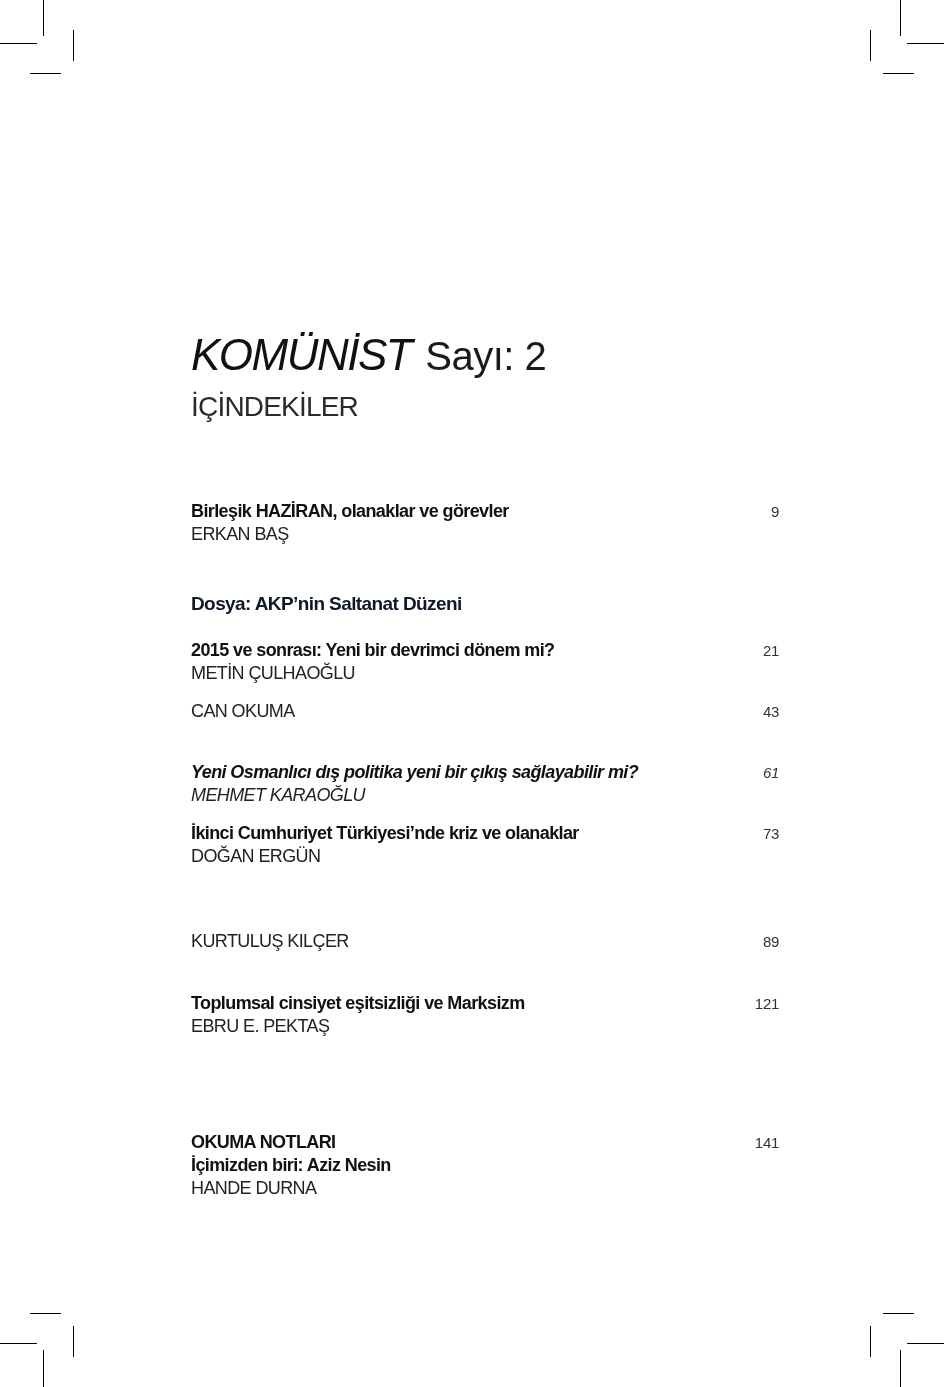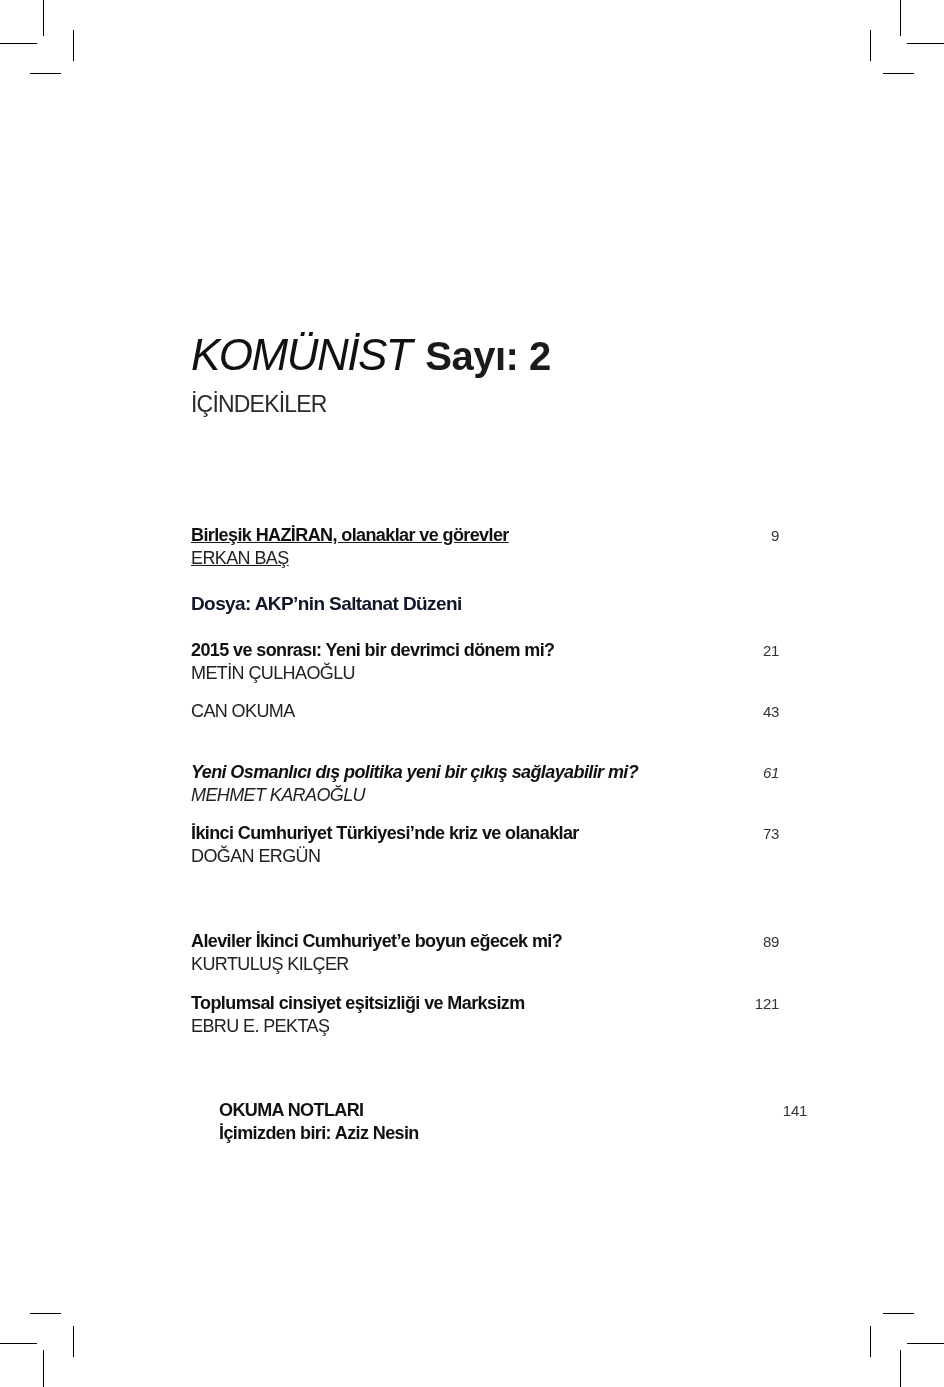--- a/index.html
+++ b/index.html
@@ -30,30 +30,30 @@
     }
     .title-brand {
       font-size: 44px;
       font-weight: normal;
       font-style: italic;
       letter-spacing: -1.5px;
       color: #111;
     }
     .title-issue {
       font-size: 40px;
-      font-weight: bold;
+      font-weight: normal;
       margin-left: 14px;
       letter-spacing: -0.5px;
       color: #1a1a1a;
     }
     .subtitle {
       position: absolute;
       left: 191px;
       top: 391px;
-      font-size: 23px;
+      font-size: 28px;
       letter-spacing: -0.8px;
       color: #2a2a2a;
     }
 
     .entry {
       position: absolute;
       left: 191px;
       width: 588px;
     }
     .entry .line {
@@ -104,21 +104,21 @@
 <div class="mark h" style="left:883px; top:1313px; width:31px;"></div>
 <div class="mark v" style="left:870px; top:1326px; height:31px;"></div>
 <div class="mark h" style="left:907px; top:1343px; width:37px;"></div>
 <div class="mark v" style="left:900px; top:1350px; height:37px;"></div>
 
 <div class="title-row">
   <span class="title-brand">KOMÜNİST</span><span class="title-issue">Sayı: 2</span>
 </div>
 <div class="subtitle">İÇİNDEKİLER</div>
 
-<div class="entry" style="top:524px;text-decoration:underline;">
+<div class="entry" style="top:500px;">
   <div class="line title">Birleşik HAZİRAN, olanaklar ve görevler</div>
   <div class="line author">ERKAN BAŞ</div>
   <div class="page">9</div>
 </div>
 
 <div class="section-header">Dosya: AKP’nin Saltanat Düzeni</div>
 
 <div class="entry" style="top:639px;">
   <div class="line title">2015 ve sonrası: Yeni bir devrimci dönem mi?</div>
   <div class="line author">METİN ÇULHAOĞLU</div>
@@ -136,28 +136,28 @@
   <div class="page">61</div>
 </div>
 
 <div class="entry" style="top:822px;">
   <div class="line title">İkinci Cumhuriyet Türkiyesi’nde kriz ve olanaklar</div>
   <div class="line author">DOĞAN ERGÜN</div>
   <div class="page">73</div>
 </div>
 
 <div class="entry" style="top:930px;">
-  <div class="line title">Aleviler İkinci Cumhuriyet’e boyun eğecek mi?</div>
   <div class="line author">KURTULUŞ KILÇER</div>
   <div class="page">89</div>
 </div>
 
 <div class="entry" style="top:992px;">
   <div class="line title">Toplumsal cinsiyet eşitsizliği ve Marksizm</div>
   <div class="line author">EBRU E. PEKTAŞ</div>
   <div class="page">121</div>
 </div>
 
-<div class="entry" style="top:1099px;margin-left:28px;">
+<div class="entry" style="top:1131px;">
   <div class="line title">OKUMA NOTLARI</div>
   <div class="line title">İçimizden biri: Aziz Nesin</div>
+  <div class="line author">HANDE DURNA</div>
   <div class="page">141</div>
 </div>
 
 </body></html>

